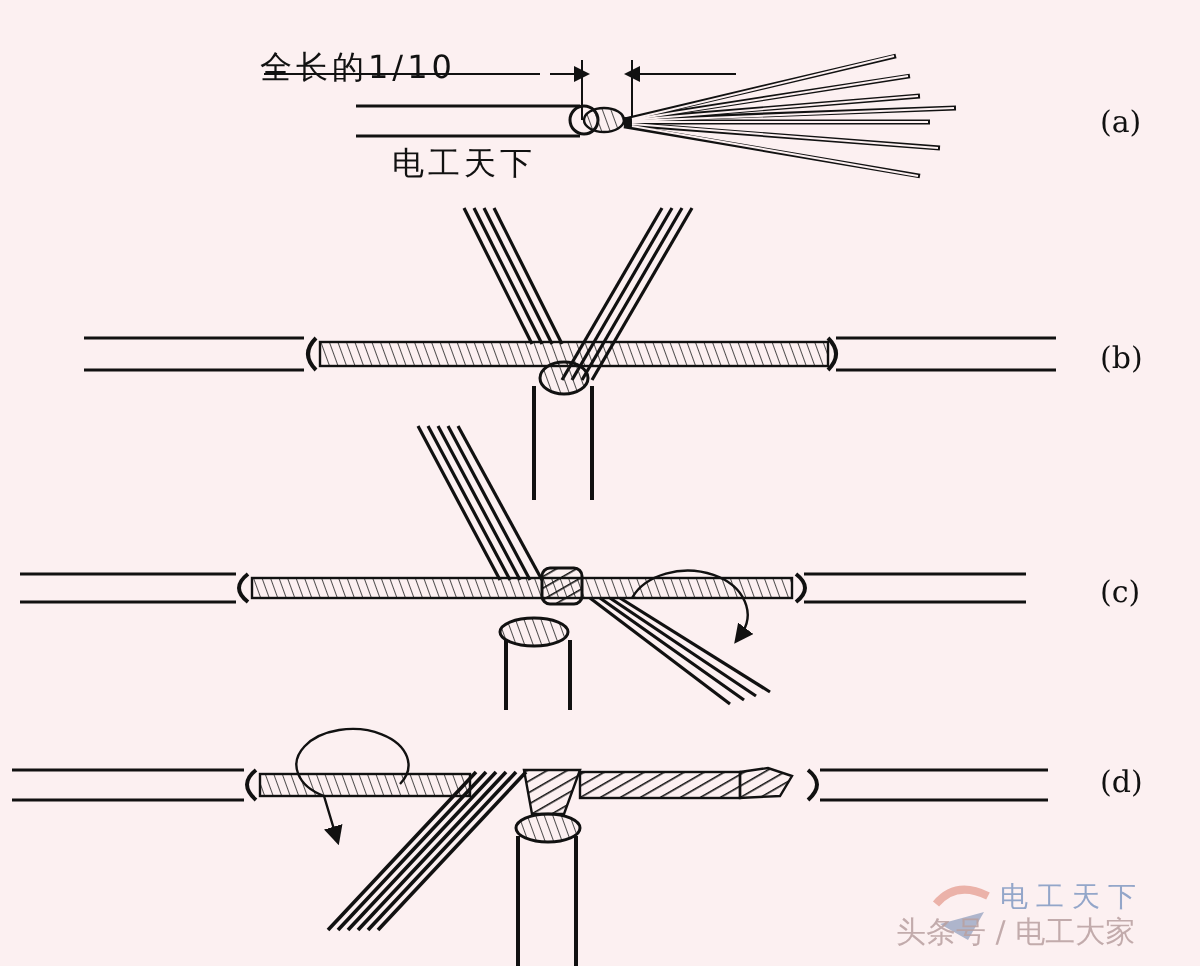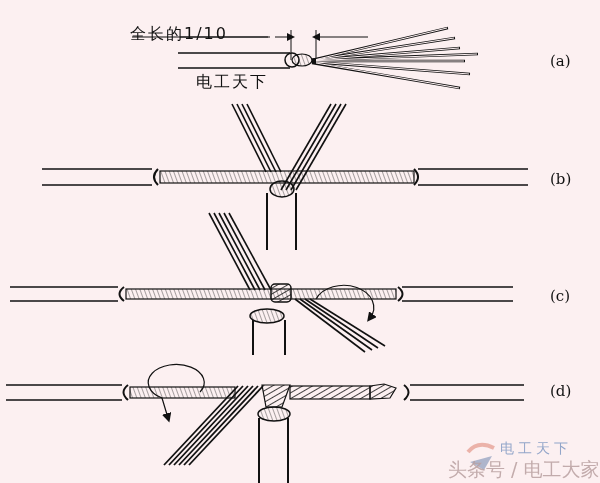--- a/index.html
+++ b/index.html
@@ -1,21 +1,21 @@
 <!DOCTYPE html>
 <html><head>
 <meta charset="utf-8">
 <style>
   html,body{margin:0;padding:0;}
   body{width:600px;height:483px;background:#fcf0f1;overflow:hidden;position:relative;font-family:"DejaVu Serif",serif;}
   svg{position:absolute;left:0;top:0;}
   .lbl{position:absolute;font-family:"DejaVu Serif",serif;font-size:15px;color:#111;}
   .cn{position:absolute;font-family:"DejaVu Sans",sans-serif;font-size:16px;color:#111;letter-spacing:2px;}
   .wm1{position:absolute;left:500px;top:440px;font-family:"DejaVu Sans",sans-serif;font-size:14px;color:#7a94c0;letter-spacing:4px;opacity:.8;}
-  .wm2{position:absolute;left:448px;top:457px;font-family:"DejaVu Sans",sans-serif;font-size:19px;color:#b9a0a0;opacity:.85;}
+  .wm2{position:absolute;left:448px;top:457px;font-family:"DejaVu Sans",sans-serif;font-size:15px;color:#b9a0a0;opacity:.85;}
 </style>
 </head>
 <body>
 
 <svg width="600" height="483" viewBox="0 0 600 483">
   <defs>
     <pattern id="hatch" width="4" height="4" patternUnits="userSpaceOnUse" patternTransform="rotate(-20)">
       <line x1="0" y1="0" x2="0" y2="4" stroke="#222" stroke-width="0.8"></line>
     </pattern>
     <pattern id="hatch2" width="5" height="5" patternUnits="userSpaceOnUse" patternTransform="rotate(60)">

